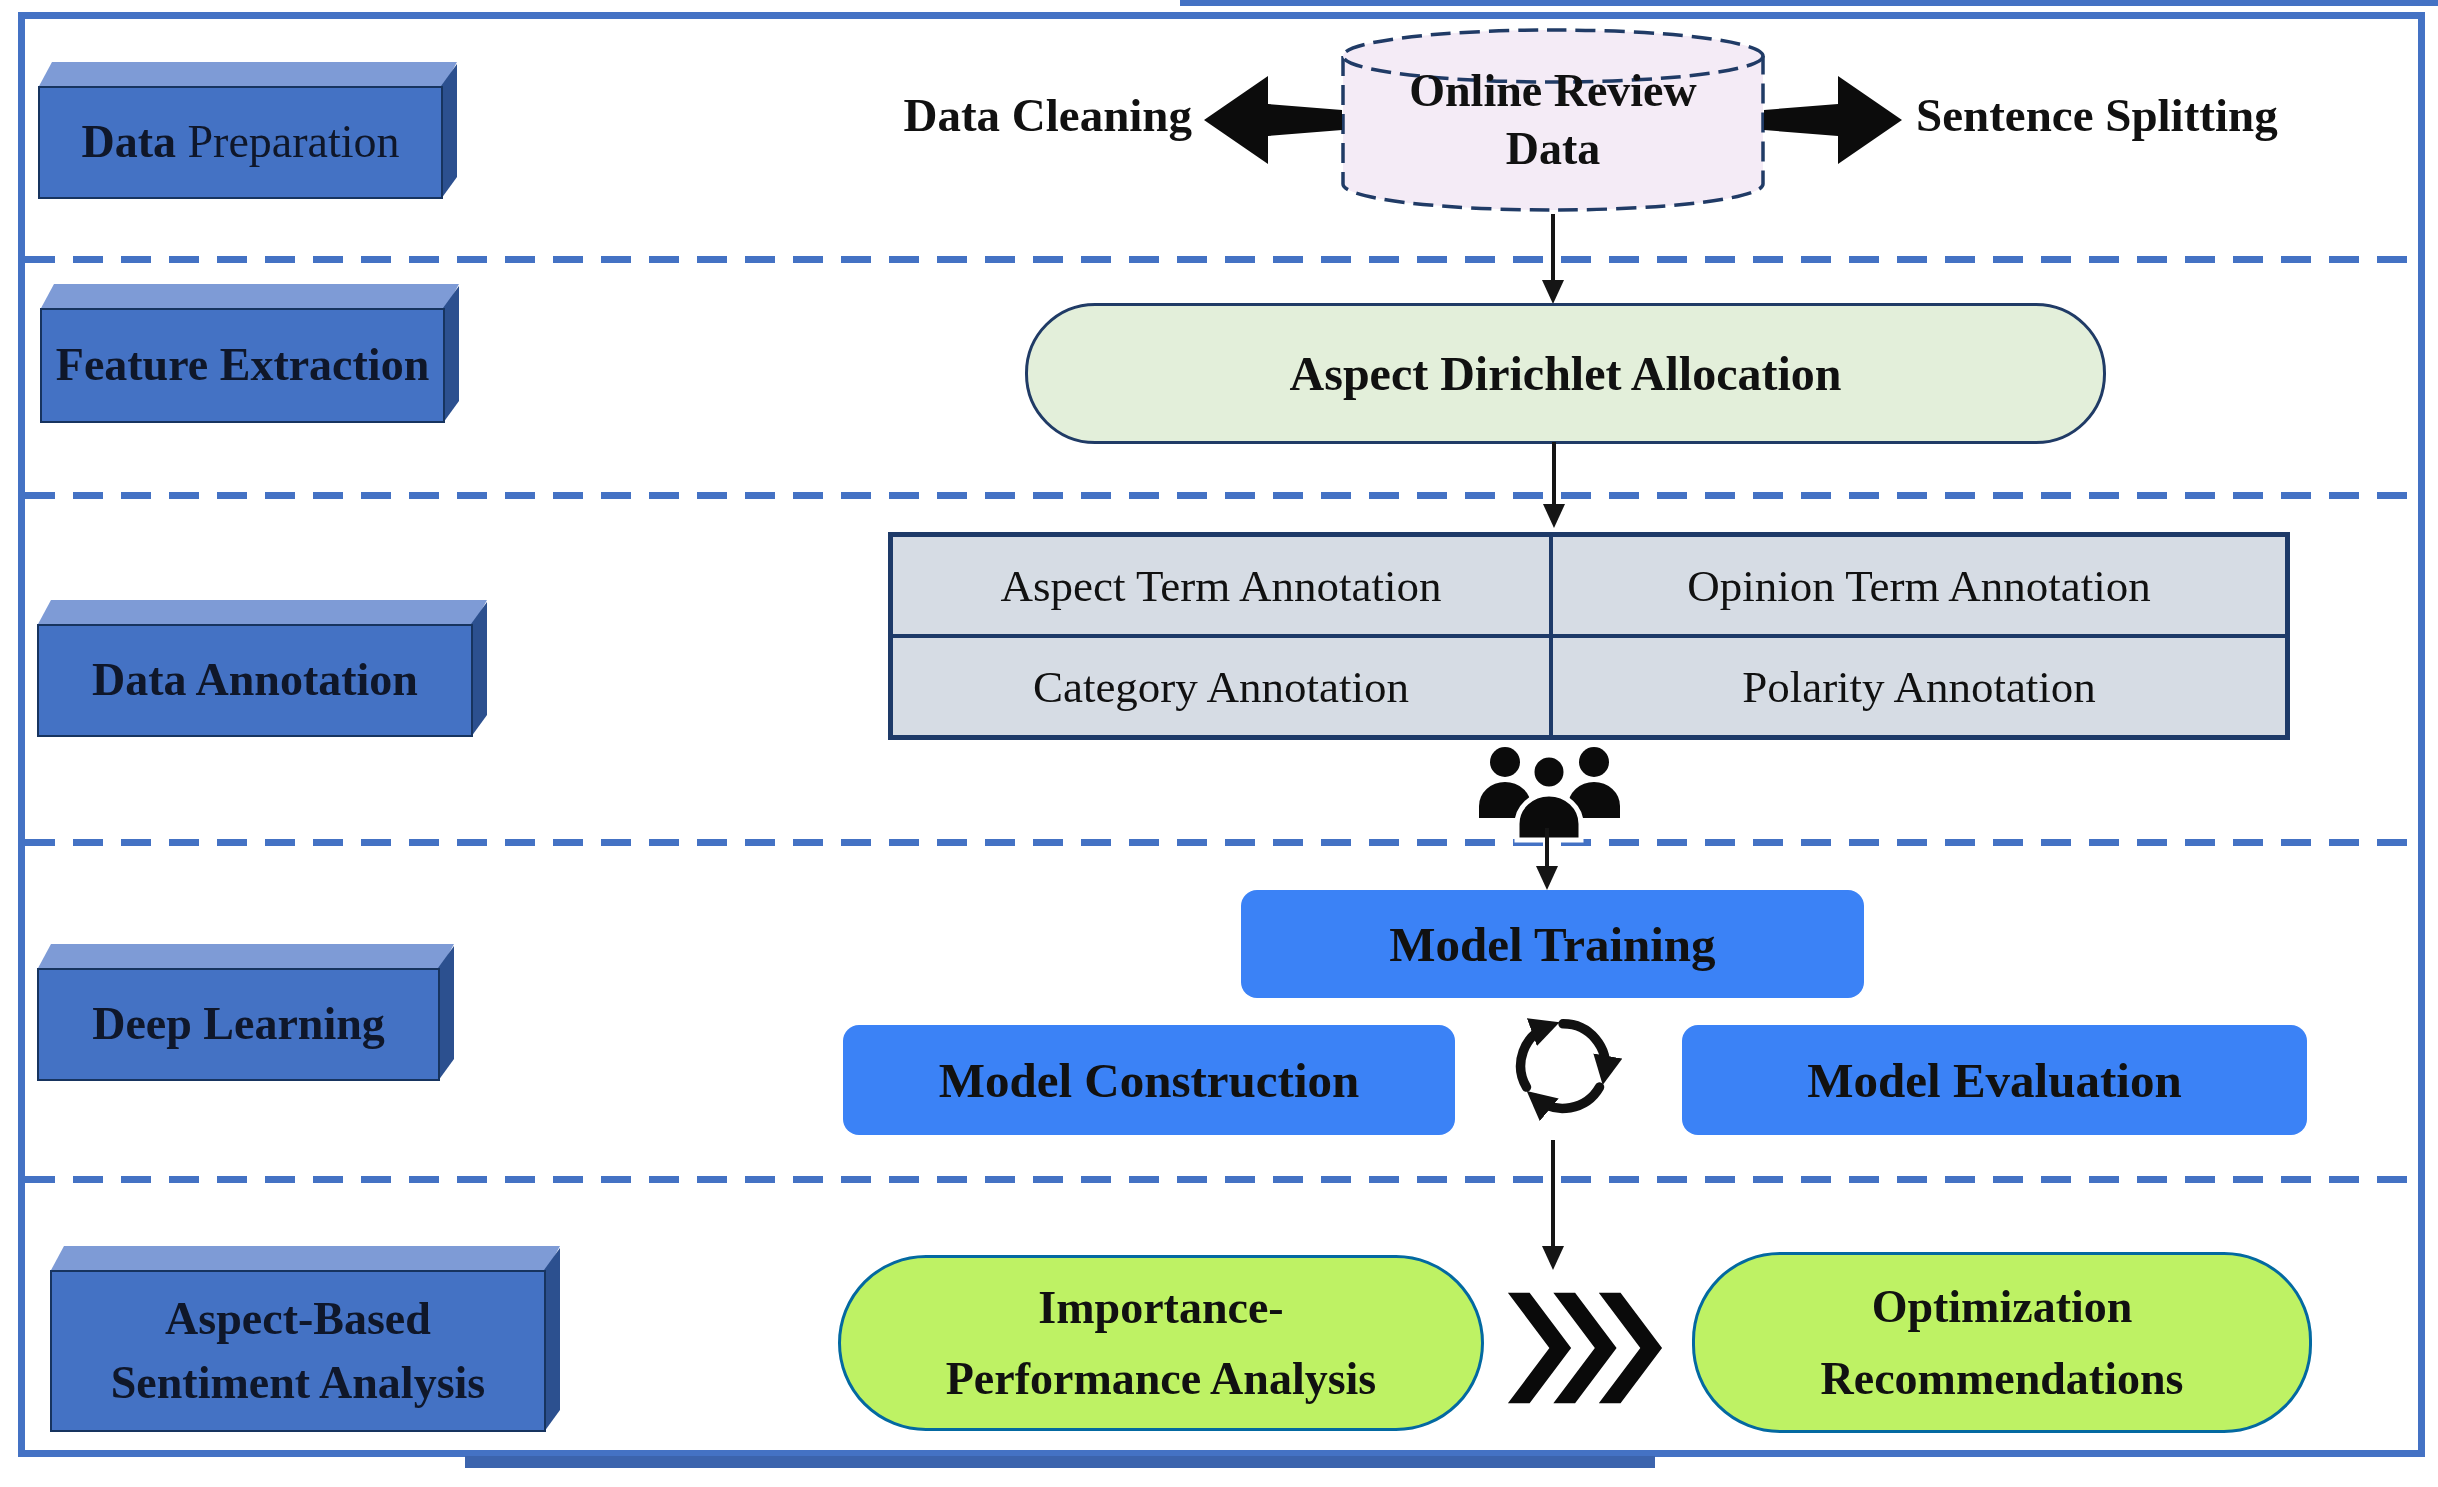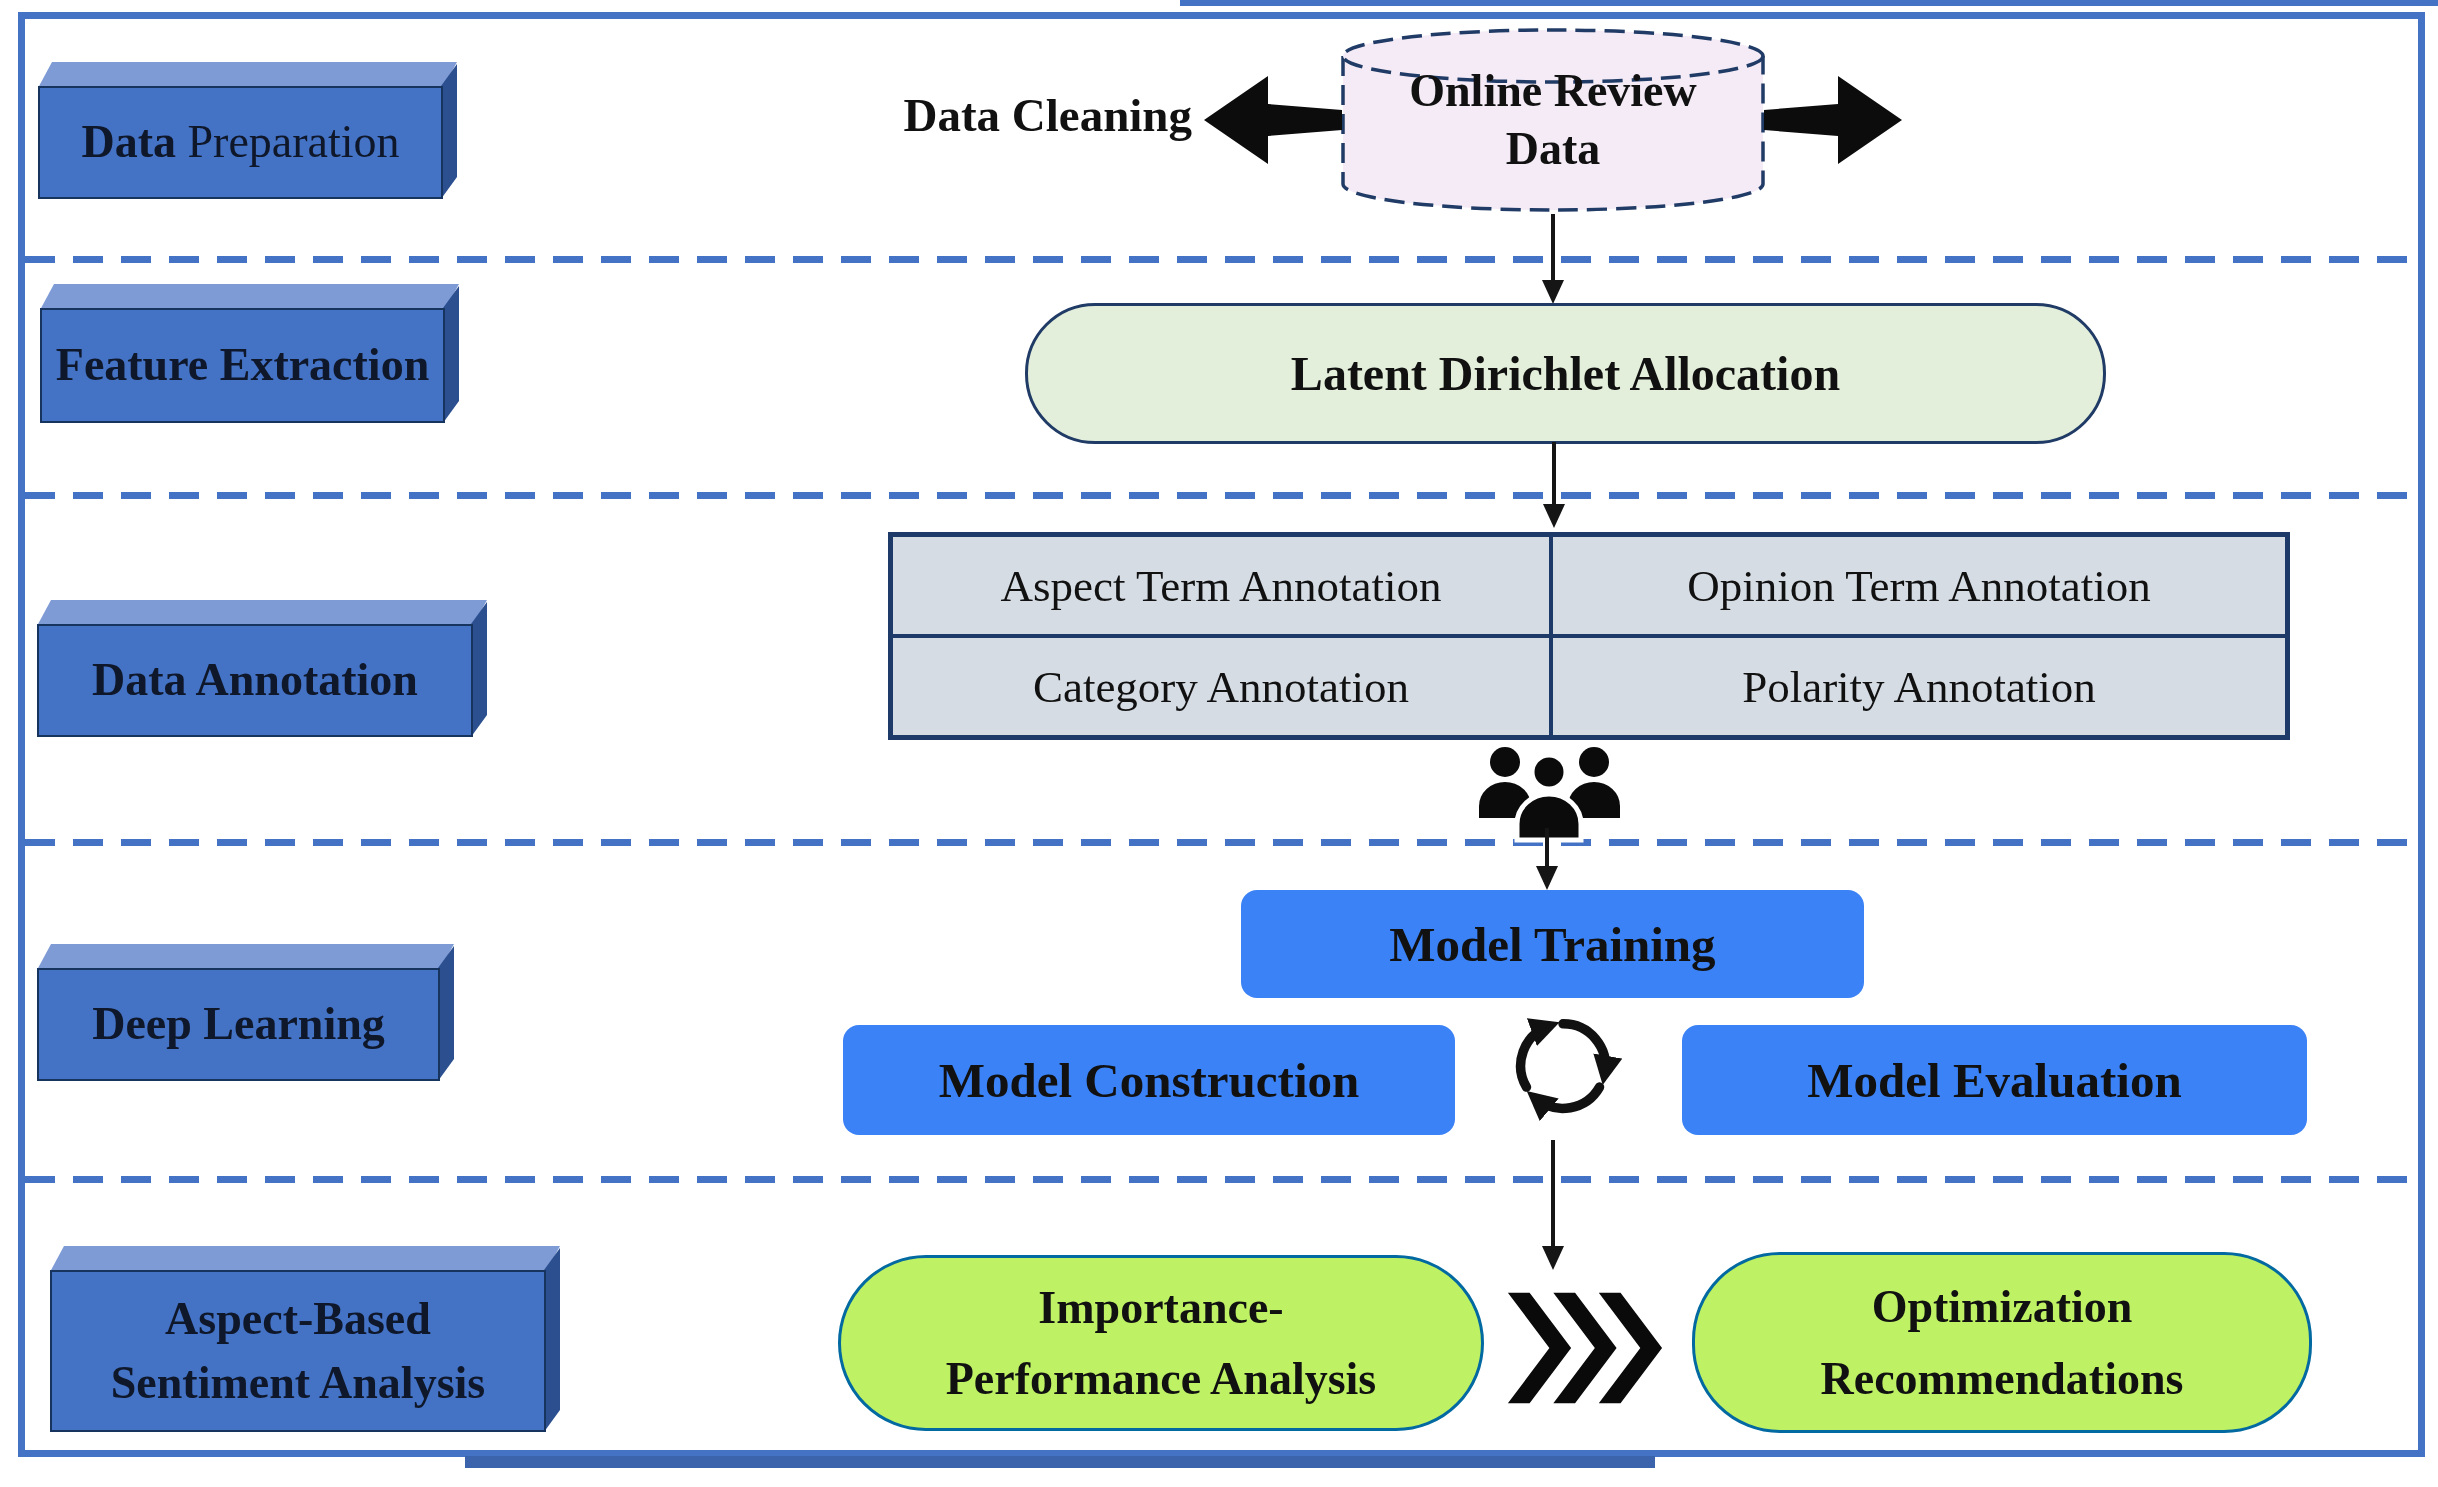--- a/index.html
+++ b/index.html
@@ -106,24 +106,25 @@
   <div class="cyl-text ml">Online Review
 Data</div>
 
   <div class="label-txt" style="left:820px;top:88px;width:372px;justify-content:flex-end;">Data Cleaning</div>
   <svg style="left:1202px;top:70px;" width="142" height="100" viewBox="0 0 142 100">
     <polygon points="2,50 66,6 66,34 140,40 140,60 66,66 66,94" fill="#0c0c0c"></polygon>
   </svg>
   <svg style="left:1762px;top:70px;" width="142" height="100" viewBox="0 0 142 100">
     <polygon points="140,50 76,6 76,34 2,40 2,60 76,66 76,94" fill="#0c0c0c"></polygon>
   </svg>
+  <div class="label-txt" style="left:1916px;top:88px;width:480px;">Sentence Splitting</div>
 
   <div class="arr" style="left:1551px;top:214px;height:66px;"></div>
 
-  <div class="pill lda" style="left:1025px;top:303px;width:1075px;height:135px;">Latent Dirichlet Allocation</div>
+  <div class="pill lda" style="left:1025px;top:303px;width:1075px;height:135px;">Aspect Dirichlet Allocation</div>
   <div class="arr" style="left:1552px;top:442px;height:62px;"></div>
 
   <div class="ann-table">
     <div class="ann-cell">Aspect Term Annotation</div>
     <div class="ann-cell">Opinion Term Annotation</div>
     <div class="ann-cell">Category Annotation</div>
     <div class="ann-cell">Polarity Annotation</div>
   </div>
 
   <svg style="left:1467px;top:742px;" width="165" height="100" viewBox="0 0 165 100">

